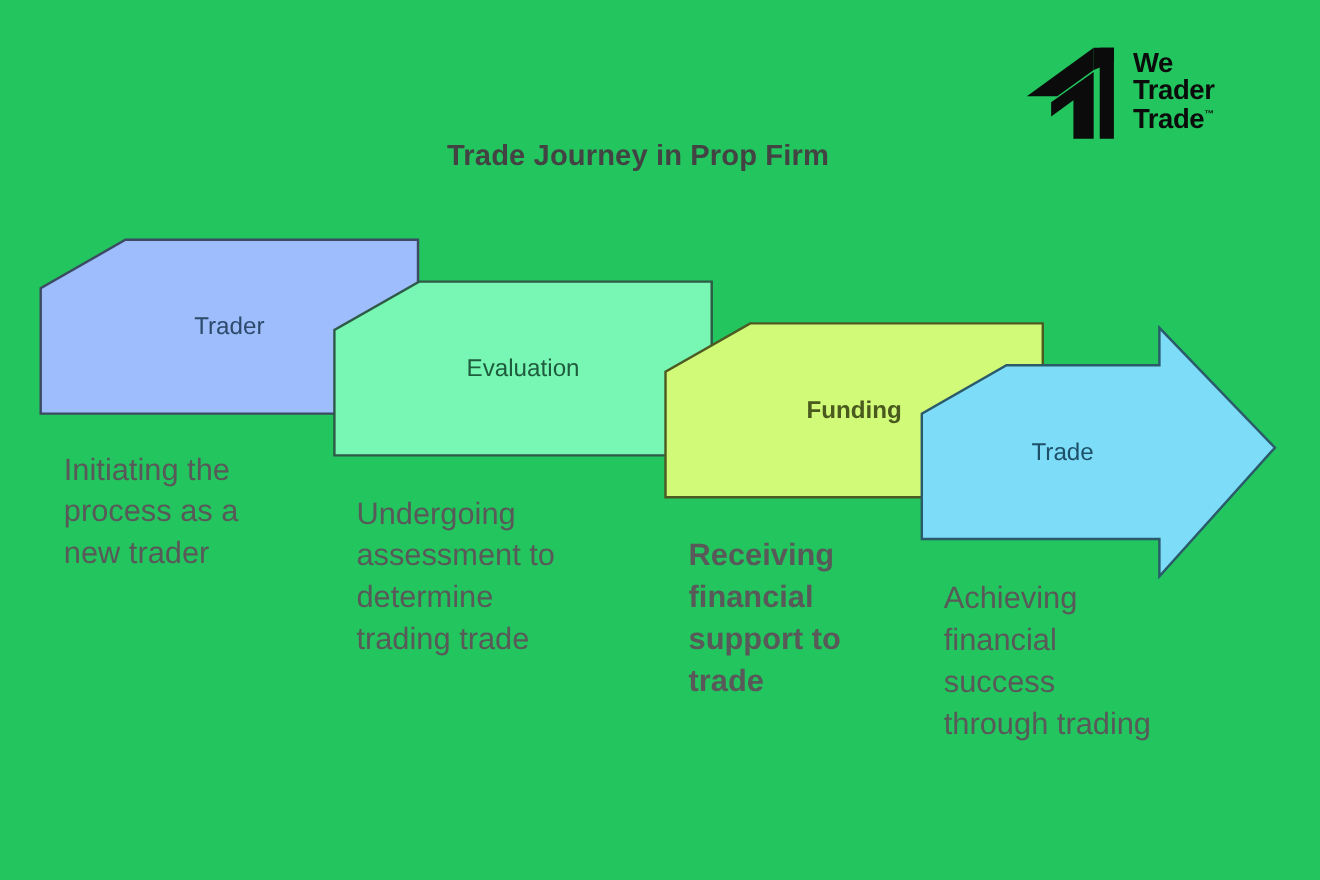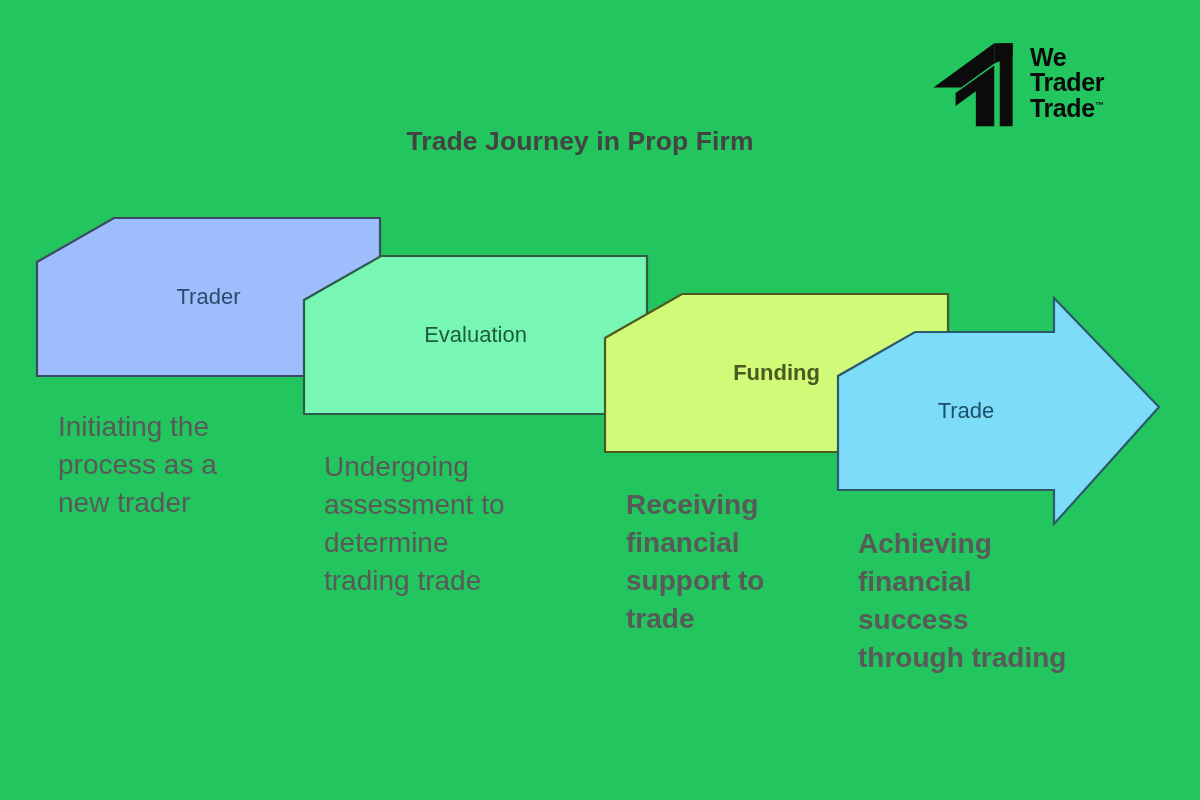--- a/index.html
+++ b/index.html
@@ -166,19 +166,19 @@
 process as a
 new trader</div>
       <div class="stage-caption" style="left: 324px; top: 448px;">Undergoing
 assessment to
 determine
 trading trade</div>
       <div class="stage-caption" style="left: 626px; top: 486px; font-weight: bold;">Receiving
 financial
 support to
 trade</div>
-      <div class="stage-caption" style="left: 858px; top: 525px; font-weight: bold;">Achieving
+      <div class="stage-caption" style="left: 858px; top: 525px;">Achieving
 financial
 success
 through trading</div>
     </div>
 
 </div>
 
 </body></html>

